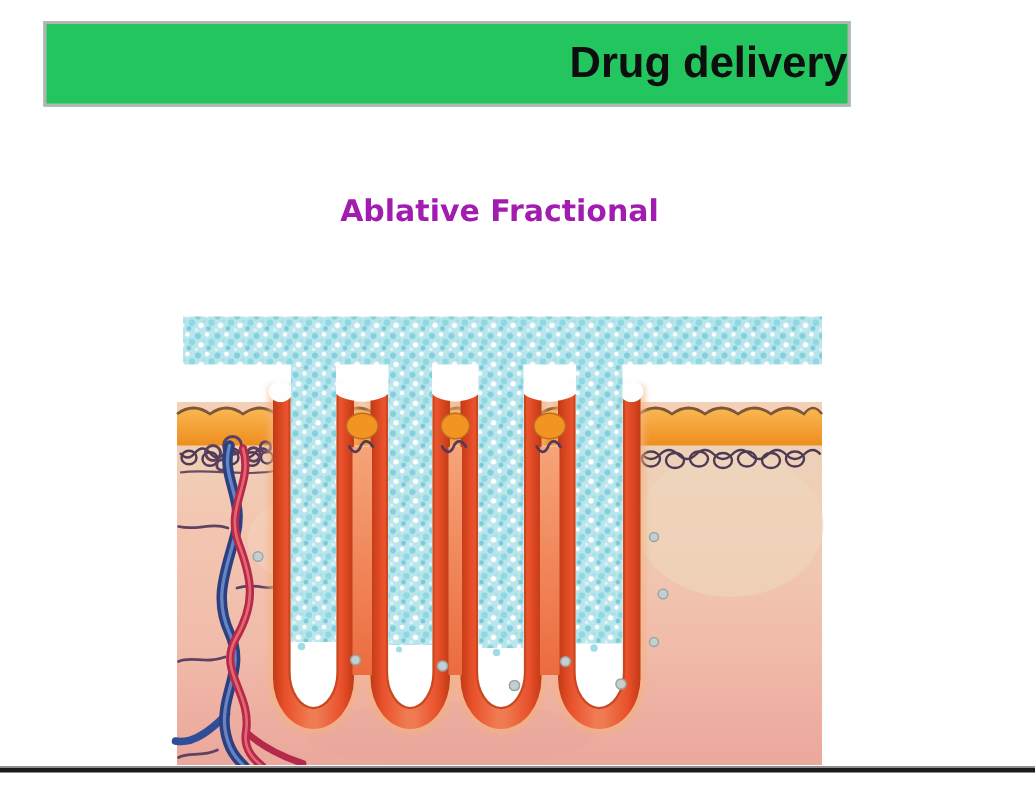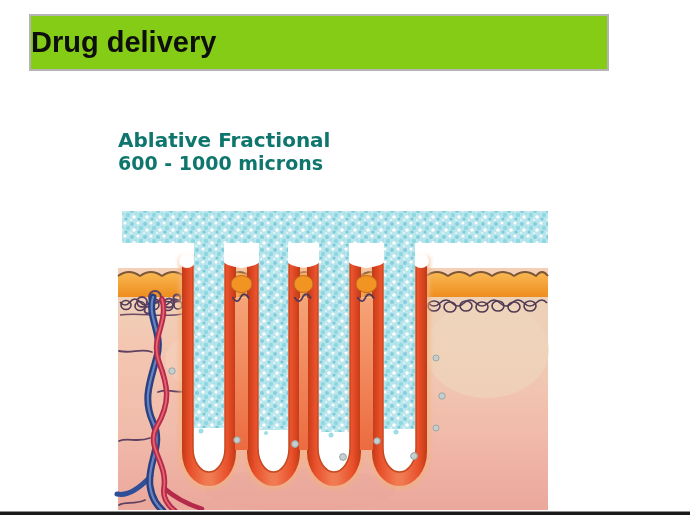--- a/index.html
+++ b/index.html
@@ -6,39 +6,39 @@
   .stage{
     position:relative;
     width:690px;height:527px;
     background:#ffffff;
     overflow:hidden;
     font-family:"Liberation Sans", sans-serif;
   }
   .title-box{
     position:absolute;
     left:29px;top:14px;
-    width:580px;height:57px;
+    width:538px;height:57px;
     box-sizing:border-box;
     border:2px solid #b6b3b3;
-    background:#84cc16;
-    display:flex;align-items:center;justify-content:flex-start;
+    background:#22c55e;
+    display:flex;align-items:center;justify-content:flex-end;
   }
   .title-text{
     font-size:29px;
     font-weight:700;
     color:#0e0e0e;
     letter-spacing:0px;
   }
   .diagram-heading{
     position:absolute;
     left:118px;top:129px;width:430px;
-    text-align:left;
+    text-align:center;
     font-family:"DejaVu Sans", sans-serif;
     font-weight:700;
-    color:#0f766e;
+    color:#a21caf;
   }
   .diagram-heading .l1,.diagram-heading .l2{
     font-size:20px;line-height:23px;
   }
   .diagram-heading .l3{
     font-size:19px;line-height:23px;
   }
   .figure-svg{
     position:absolute;left:0;top:0;
   }
@@ -53,21 +53,20 @@
 <body>
 
 <div class="stage">
 
   <div class="title-box">
     <span class="title-text">Drug delivery</span>
   </div>
 
   <div class="diagram-heading">
     <div class="l1">Ablative Fractional</div>
-    <div class="l3">600 - 1000 microns</div>
   </div>
 
   <svg class="figure-svg" width="690" height="527" viewBox="0 0 690 527">
     <defs>
       <filter id="soft" x="-50%" y="-50%" width="200%" height="200%">
         <feGaussianBlur stdDeviation="2.2"></feGaussianBlur>
       </filter>
       <pattern id="speckle" patternUnits="userSpaceOnUse" width="13" height="13">
         <rect width="13" height="13" fill="#b9e5ec"></rect>
         <circle cx="2" cy="3" r="2" fill="#83cfdc"></circle>

